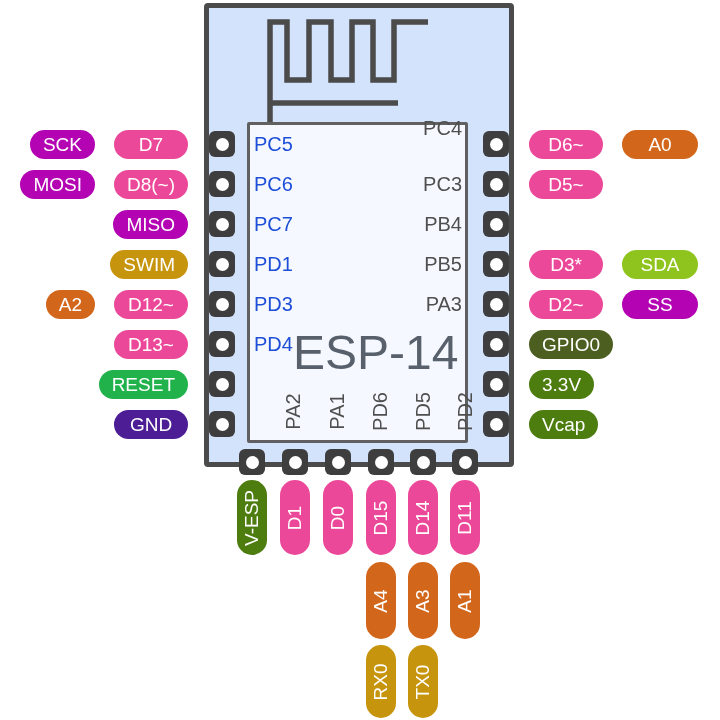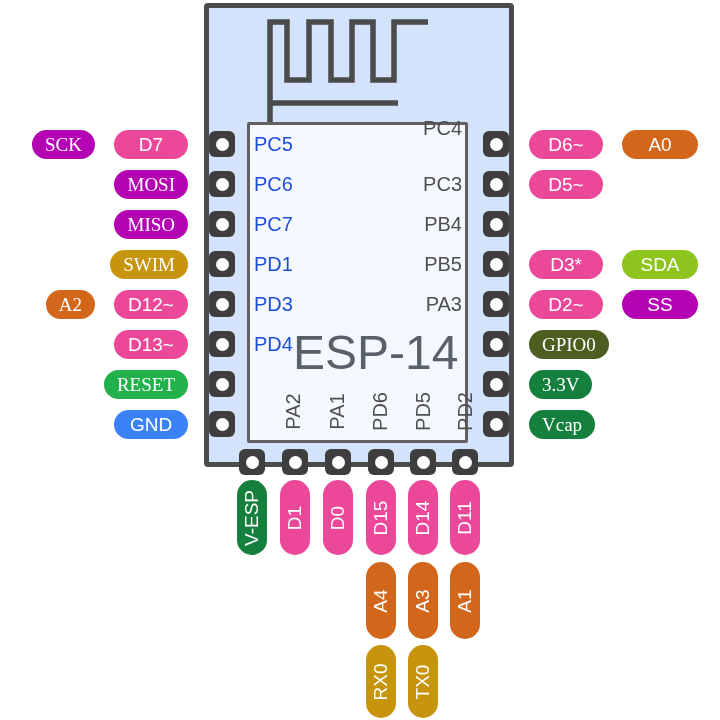--- a/index.html
+++ b/index.html
@@ -31,38 +31,38 @@
   .cr{position:absolute;left:390px;width:72px;text-align:right;font-size:20px;color:#4f4f4f;height:22px;line-height:22px;}
   .cb{position:absolute;top:400px;width:56px;height:22px;display:flex;align-items:center;justify-content:center;}
   .cb span{transform:rotate(-90deg);font-size:20px;color:#4f4f4f;white-space:nowrap;}
   
   .lrow{position:absolute;left:0;width:188px;height:29px;display:flex;justify-content:flex-end;gap:19px;}
   .rrow{position:absolute;left:529px;width:191px;height:29px;display:flex;justify-content:flex-start;gap:19px;}
   .pill{
     height:29px;line-height:29px;border-radius:15px;color:#ffffff;font-size:19px;
     text-align:center;white-space:nowrap;box-sizing:border-box;
   }
-  .auto-pill{padding:0 13px;font-family:Liberation Serif, serif;}
+  .auto-pill{padding:0 13px;}
   .fixed-pill{width:74px;flex:0 0 74px;}
   .fixed-pill-r{width:76px;flex:0 0 76px;}
   .vpill{
     position:absolute;width:30px;height:75px;border-radius:15px;color:#ffffff;
     display:flex;align-items:center;justify-content:center;
   }
   .vpill span{transform:rotate(-90deg);font-size:19px;white-space:nowrap;}
   
   [data-color="blue"]{background:#ec4899;}
   [data-color="magenta"]{background:#b303b3;}
   [data-color="gold"]{background:#c7940d;}
   [data-color="orange"]{background:#d2671c;}
   [data-color="green"]{background:#21b24c;}
   [data-color="lime"]{background:#8fc31e;}
   [data-color="olive"]{background:#4d5f20;}
-  [data-color="red"]{background:#15803d;}
-  [data-color="black"]{background:#3b82f6;}
+  [data-color="red"]{background:#4d7c0f;}
+  [data-color="black"]{background:#4c1d95;}
 </style>
 </head>
 <body>
 
 <div id="stage">
 
   <div class="module"></div>
 
   <svg class="antenna-svg" width="460" height="130" viewBox="0 0 460 130">
     <path d="M270,122 L270,22 L287,22 L287,80 L309,80 L309,22 L331,22 L331,80 L352,80 L352,22 L373,22 L373,80 L394,80 L394,22 L428,22" fill="none" stroke="#4b4b4b" stroke-width="5.5"></path>
@@ -169,20 +169,21 @@
   <div class="cb" style="left:437px">
       <span>PD2</span>
     </div>
 
   <div class="lrow" style="top:130px">
     <span class="pill auto-pill" data-color="magenta">SCK</span>
     <span class="pill fixed-pill" data-color="blue">D7</span>
   </div>
   <div class="lrow" style="top:170px">
     <span class="pill auto-pill" data-color="magenta">MOSI</span>
+    <span class="pill fixed-pill" data-color="blue">D8(~)</span>
   </div>
   <div class="lrow" style="top:210px">
     <span class="pill auto-pill" data-color="magenta">MISO</span>
   </div>
   <div class="lrow" style="top:250px">
     <span class="pill auto-pill" data-color="gold">SWIM</span>
   </div>
   <div class="lrow" style="top:290px">
     <span class="pill auto-pill" data-color="orange">A2</span>
     <span class="pill fixed-pill" data-color="blue">D12~</span>

